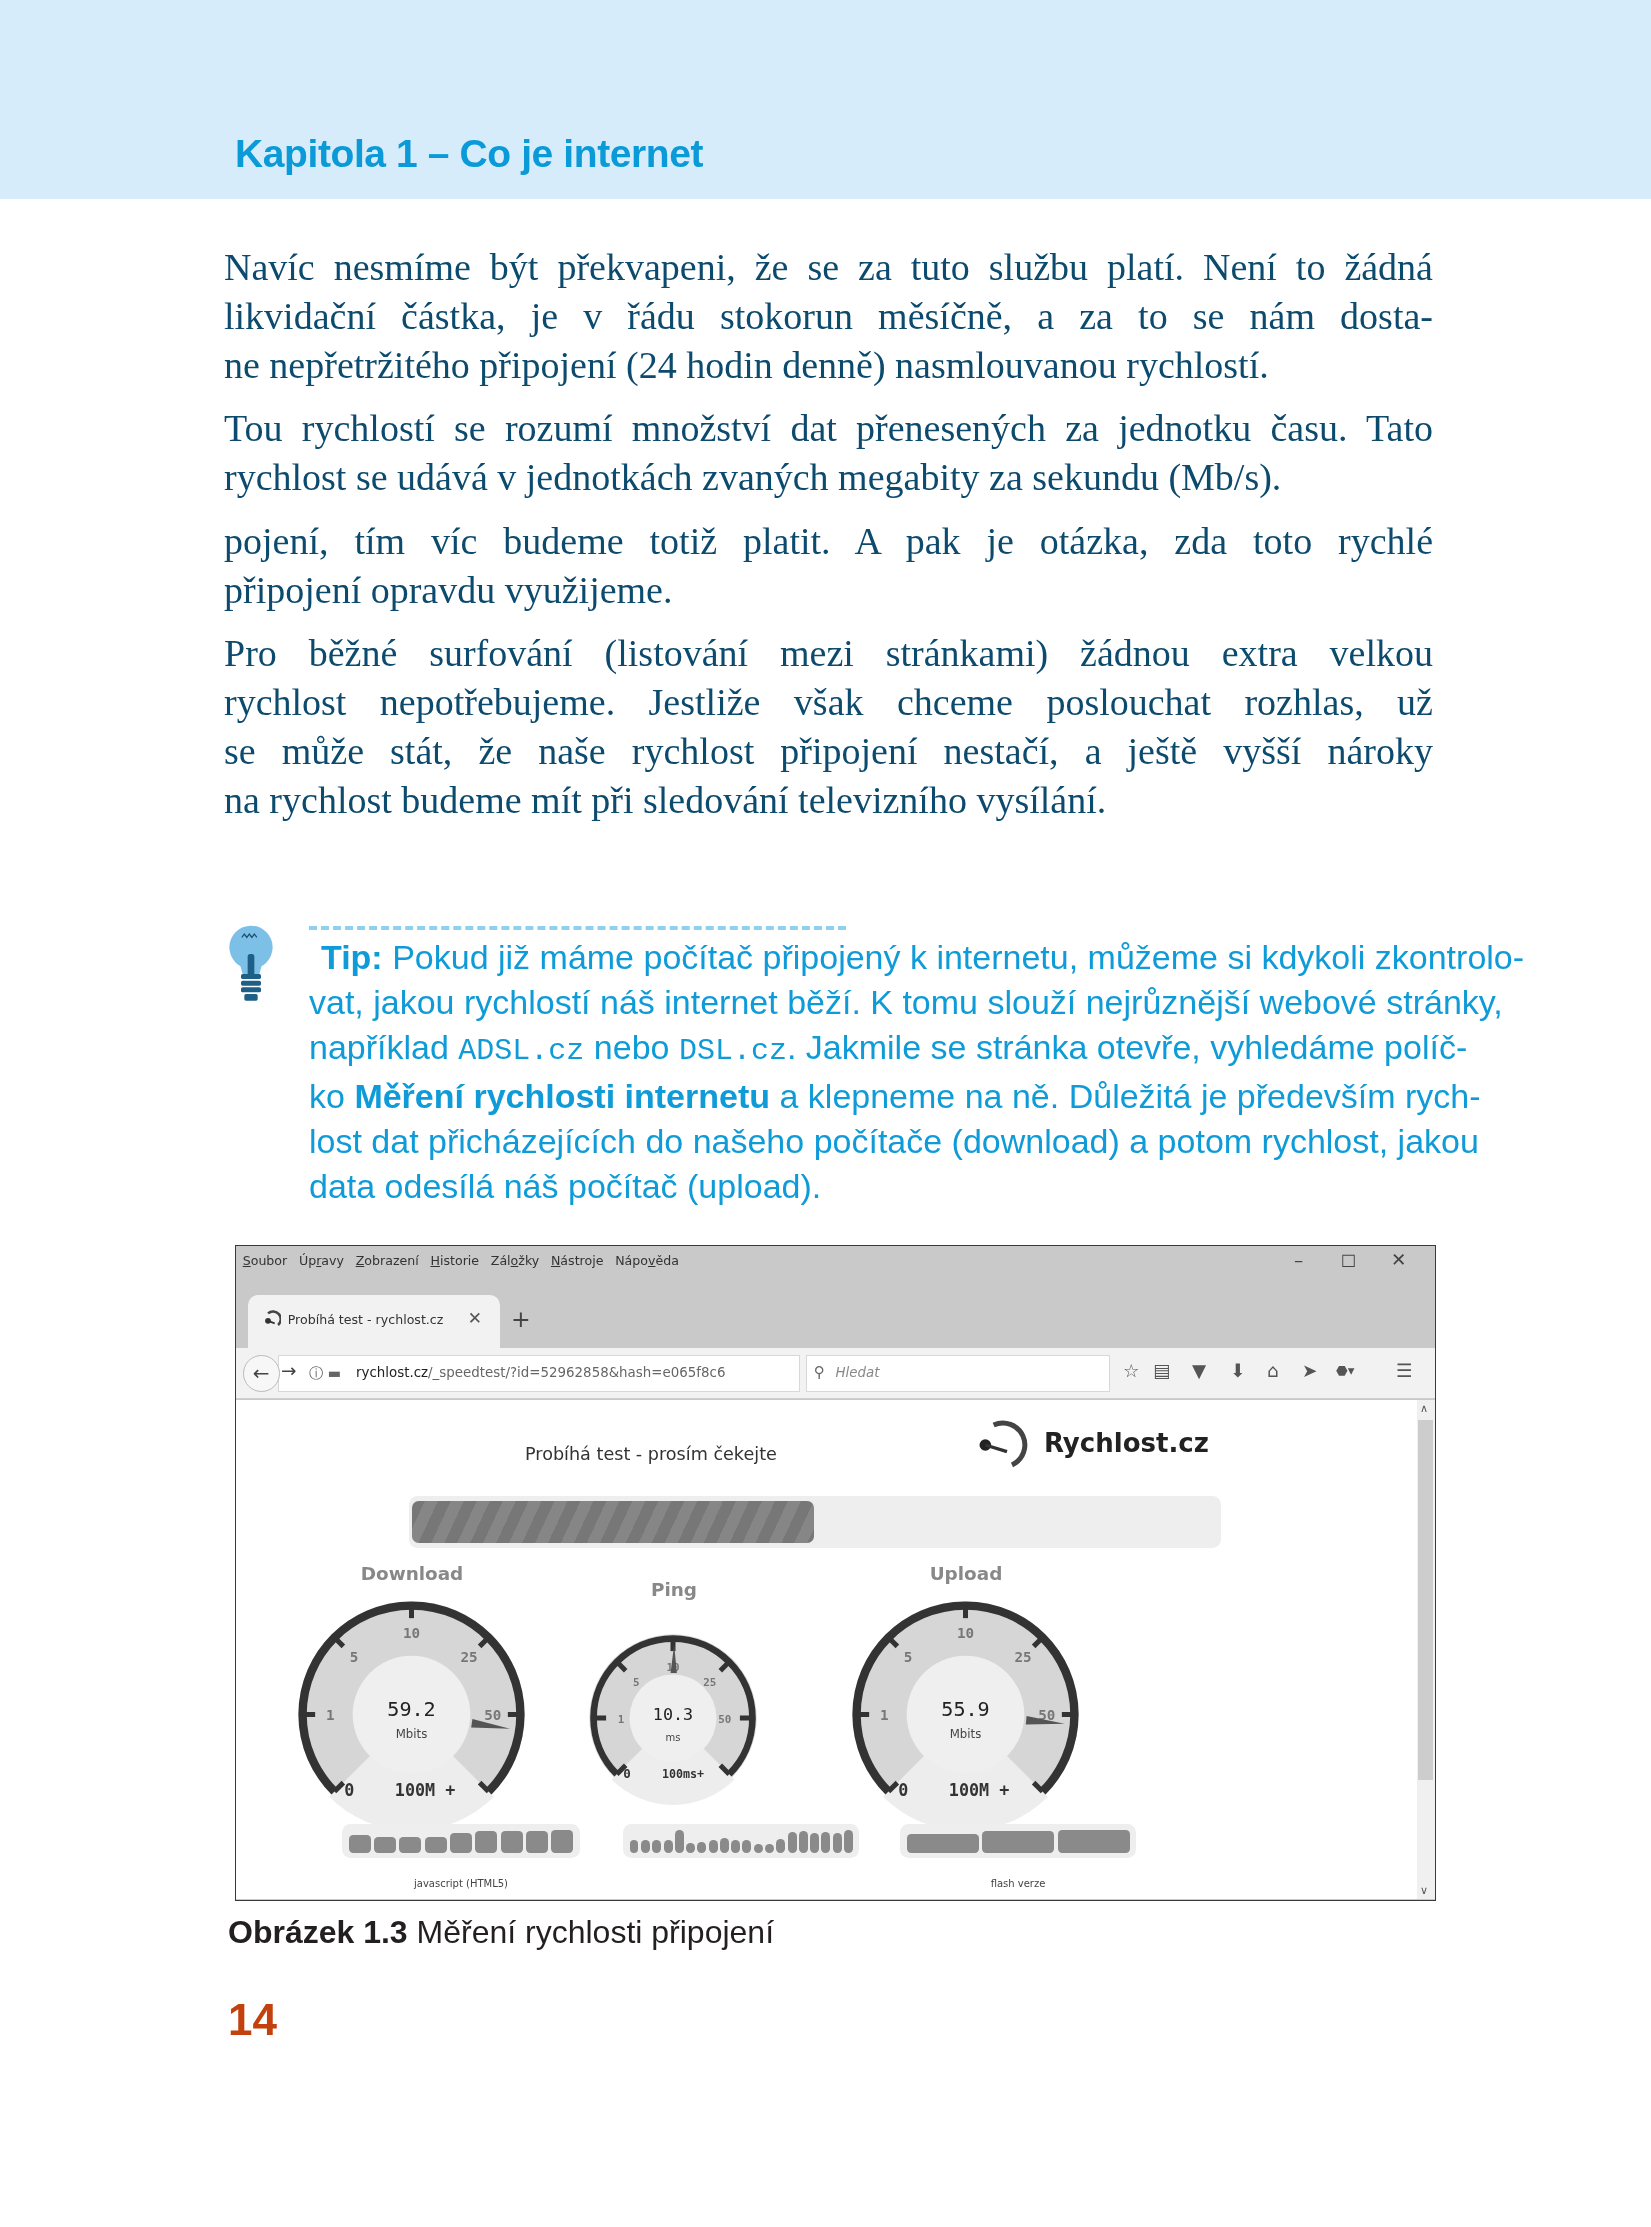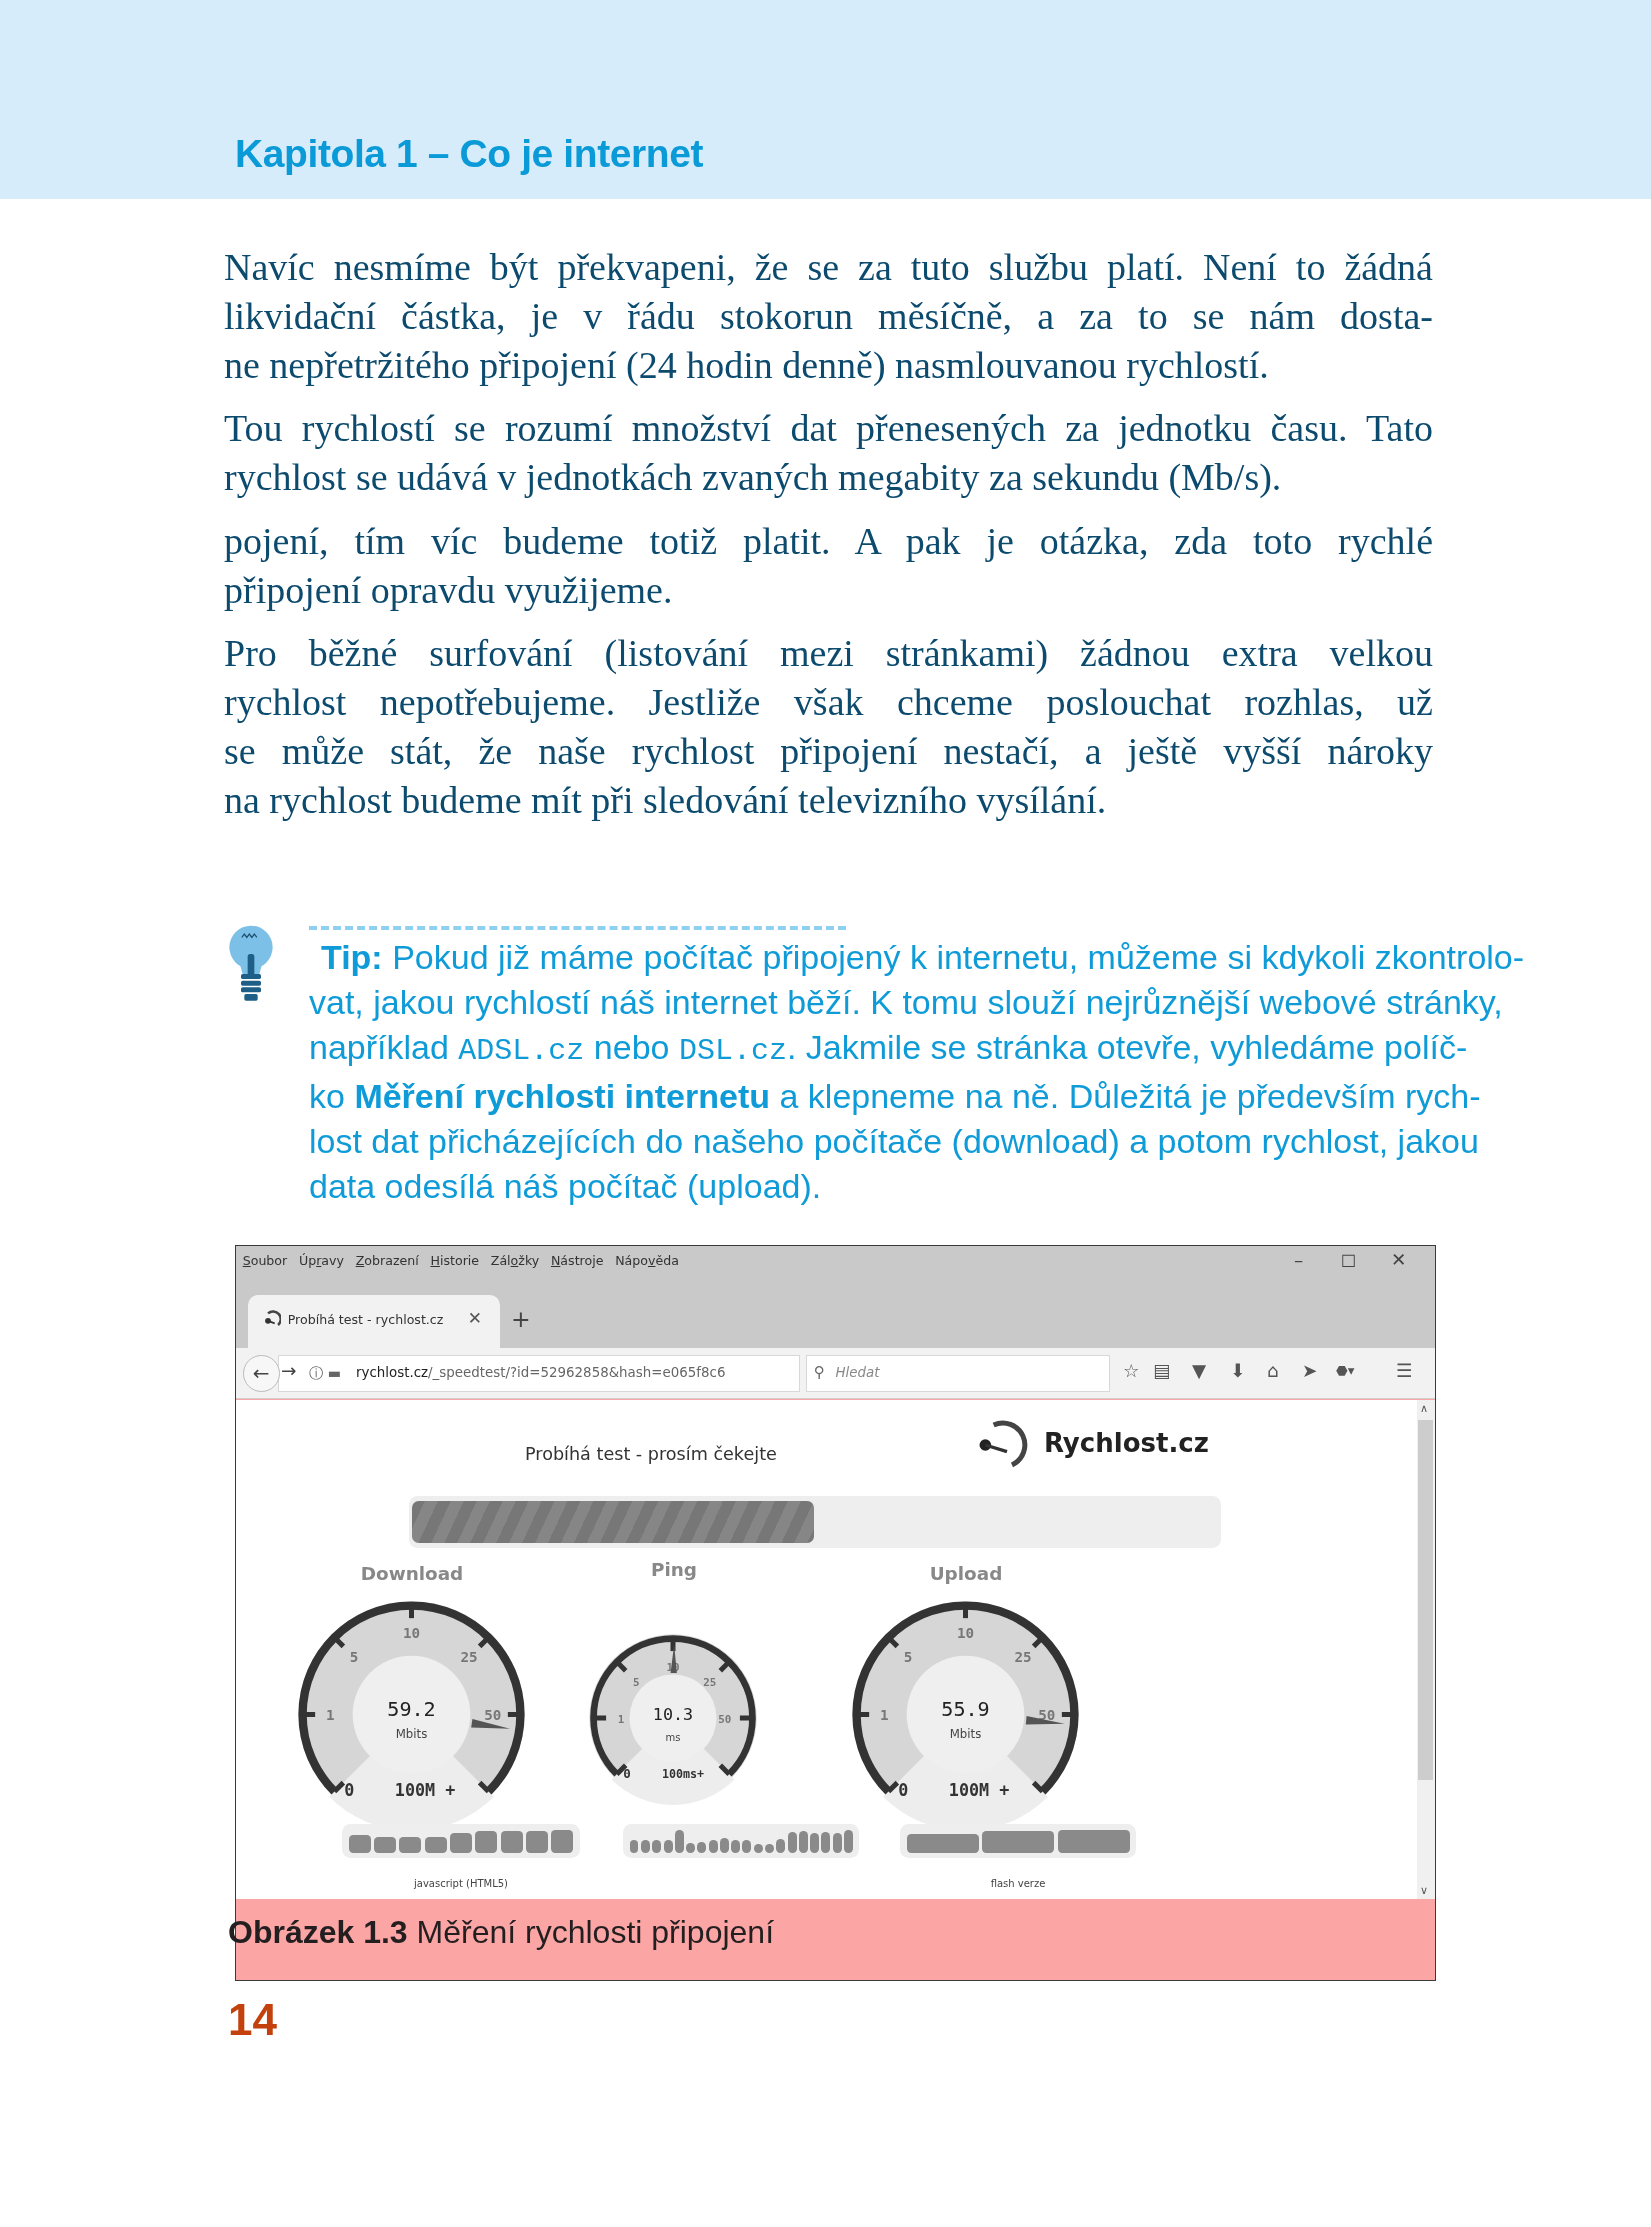--- a/index.html
+++ b/index.html
@@ -13,21 +13,21 @@
   .tip-dash { position:absolute; left:309px; top:926px; width:537px; height:0; border-top:4.2px dashed #8fd0f0; }
   .tip-icon { position:absolute; left:226px; top:922px; width:50px; height:84px; }
   .tip-text { position:absolute; left:309px; top:935px; width:1128px; font-family:"Liberation Sans Narrow","Liberation Sans", sans-serif; font-size:34px; line-height:45px; color:#0f9bd7; }
   .tip-text .line { display:block; white-space:nowrap; text-align:justify; text-align-last:justify; transform-origin:left; }
   .tip-text .line.last { text-align-last:left; }
   .tip-text b { font-weight:bold; }
   .tip-text .mono { font-family:"Liberation Mono", monospace; font-size:30px; }
   .narrow { display:inline-block; transform:scaleX(0.80); transform-origin:left center; width:125%; }
 
   
-  .browser { position:absolute; left:235px; top:1245px; width:1201px; height:736px; border:1.7px solid #3a3a3a; background:#fca5a5; box-sizing:border-box; overflow:hidden; font-family:"DejaVu Sans", sans-serif; }
+  .browser { position:absolute; left:235px; top:1245px; width:1201px; height:656px; border:1.7px solid #3a3a3a; background:#86efac; box-sizing:border-box; overflow:hidden; font-family:"DejaVu Sans", sans-serif; }
   .titlebar { position:absolute; left:0; top:0; width:100%; height:102px; background:#c9c9c9; }
   .menu { position:absolute; left:6.7px; top:6.7px; font-size:12.6px; color:#333; display:flex; gap:11.7px; }
   .menu span u { text-decoration:underline; }
   .win-ctrl { position:absolute; top:3.4px; font-size:18.4px; color:#444; }
   .tab { position:absolute; left:11.7px; top:49px; width:252px; height:54px; background:#f2f2f2; border-radius:10px 10px 0 0; }
   .tab-favicon { position:absolute; left:15px; top:15px; width:18.4px; height:18.4px; }
   .tab-title { position:absolute; left:40px; top:17px; font-size:12.6px; color:#333; white-space:nowrap; }
   .tab-close { position:absolute; left:220px; top:13.4px; font-size:17px; color:#555; }
   .tab-new { position:absolute; left:275px; top:59px; font-size:23.5px; color:#444; }
   .navbar { position:absolute; left:0; top:102px; width:100%; height:50px; background:#f2f2f2; border-bottom:1.7px solid #cfcfcf; }
@@ -189,21 +189,21 @@
           <text x="213.5893577750951" y="82.41064222490489" text-anchor="middle" font-family="DejaVu Sans Mono, monospace" font-weight="bold" font-size="17" fill="#777">25</text>
           <line x1="275" y1="145" x2="260" y2="145" stroke="#333" stroke-width="6"></line>
           <text x="242" y="151" text-anchor="middle" font-family="DejaVu Sans Mono, monospace" font-weight="bold" font-size="17" fill="#777">50</text>
           <line x1="236.92388155425118" y1="236.92388155425118" x2="226.31727983645297" y2="226.31727983645294" stroke="#333" stroke-width="6"></line>
           <path d="M217.6966997813227 150.44057358228295 L262.5616428899949 162.10848096720756 L216.23203899988846 160.50505143230333 Z" fill="#555"></path>
           <text x="145" y="147" text-anchor="middle" font-family="DejaVu Sans Mono, monospace" font-size="24" fill="#222">59.2</text>
           <text x="145" y="173" text-anchor="middle" font-family="DejaVu Sans, sans-serif" font-size="14" fill="#444">Mbits</text>
           <text x="70.75" y="242.2" text-anchor="middle" font-family="DejaVu Sans Mono, monospace" font-weight="bold" font-size="20" fill="#333">0</text>
           <text x="161.2" y="242.2" text-anchor="middle" font-family="DejaVu Sans Mono, monospace" font-weight="bold" font-size="20" fill="#333">100M +</text>
         </svg>
-        <div class="gauge-label" style="left: 354px; top: 159px;">Ping</div>
+        <div class="gauge-label" style="left: 354px; top: 179px;">Ping</div>
         <svg width="184" height="184" class="gauge" style="left: 345px; top: 226px;" viewBox="0 0 220 220">
           <circle cx="110" cy="110" r="100" fill="#d6d6d6"></circle>
           <path d="M110 110 L36.460894756599046 183.53910524340094 A104 104 0 0 0 183.53910524340097 183.53910524340094 Z" fill="#ededed"></path>
           <circle cx="110" cy="110" r="52" fill="#efefef"></circle>
           <path d="M42.82485578727798 177.175144212722 A95 95 0 1 1 177.17514421272202 177.175144212722" stroke="#333" stroke-width="8" fill="none"></path>
           <line x1="42.82485578727798" y1="177.175144212722" x2="53.431457505076196" y2="166.5685424949238" stroke="#333" stroke-width="6"></line>
           <line x1="15" y1="110" x2="30" y2="110" stroke="#333" stroke-width="6"></line>
           <text x="48" y="116" text-anchor="middle" font-family="DejaVu Sans Mono, monospace" font-weight="bold" font-size="13" fill="#777">1</text>
           <line x1="42.824855787278" y1="42.82485578727798" x2="53.4314575050762" y2="53.431457505076196" stroke="#333" stroke-width="6"></line>
           <text x="66.15937956643405" y="72.15937956643404" text-anchor="middle" font-family="DejaVu Sans Mono, monospace" font-weight="bold" font-size="13" fill="#777">5</text>

